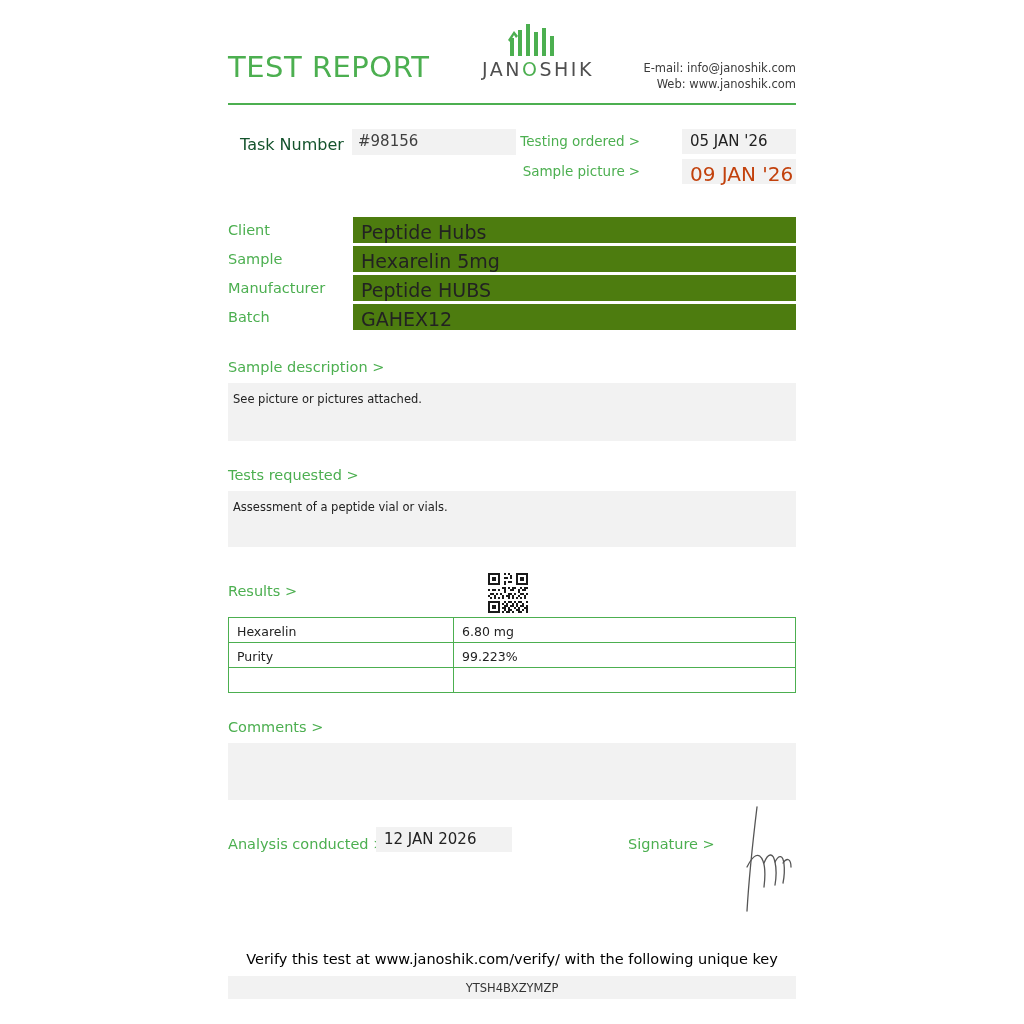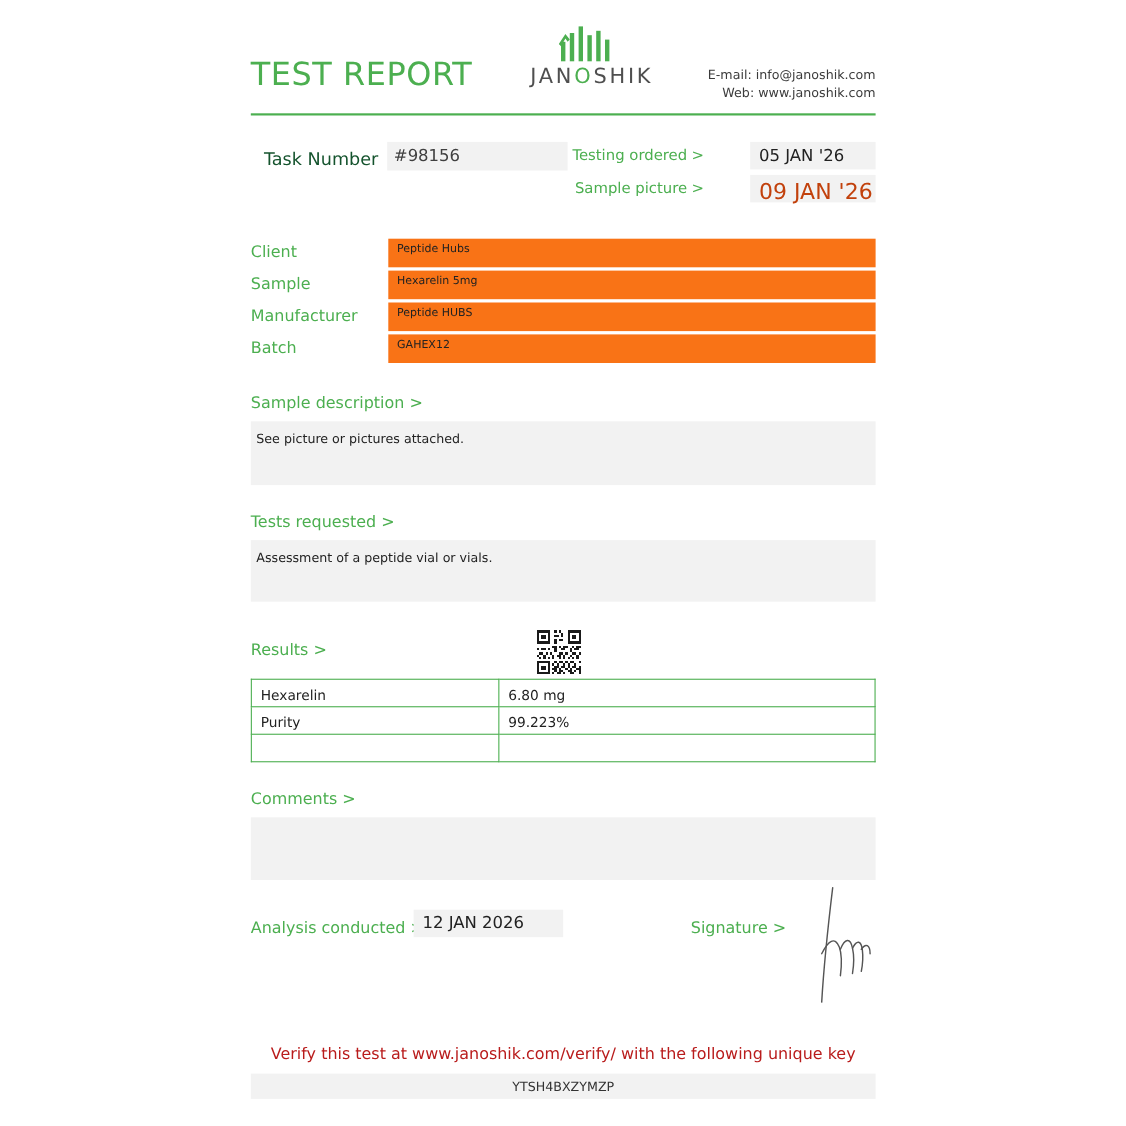--- a/index.html
+++ b/index.html
@@ -114,22 +114,22 @@
     height: 29px;
     margin-bottom: 0px;
   }
   .info-key {
     position: absolute; left: 0px; top: 5px;
     font-size: 14.5px; color: #4caf50;
   }
   .info-val {
     position: absolute; left: 125px; top: 0px;
     width: 443px; height: 26px;
-    background: #f97316;
-    font-size: 10px; color: #222;
+    background: #4d7c0f;
+    font-size: 19px; color: #222;
     padding: 4px 0 0 8px;
   }
 
   
   .section-title {
     font-size: 14.5px; color: #4caf50;
     margin: 26px 0 8px 0;
   }
   .section-box {
     background: #f2f2f2;
@@ -195,21 +195,21 @@
   }
   .sig-mark {
     position: absolute; left: 495px; top: -22px;
     width: 80px; height: 110px;
   }
 
   
   .verify {
     margin-top: 14px;
     font-size: 14.5px;
-    color: #b91c1c;
+    color: #000000;
     text-align: center;
     white-space: nowrap;
   }
   .verify-key {
     margin-top: 9px;
     background: #f2f2f2;
     width: 568px;
     height: 23px;
     text-align: center;
     font-size: 11.5px;

